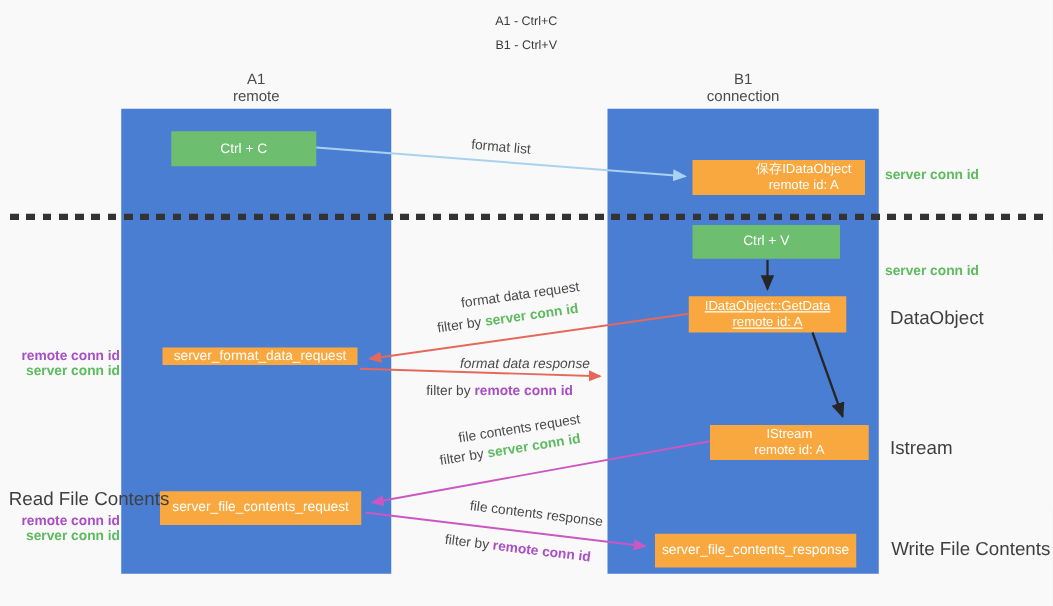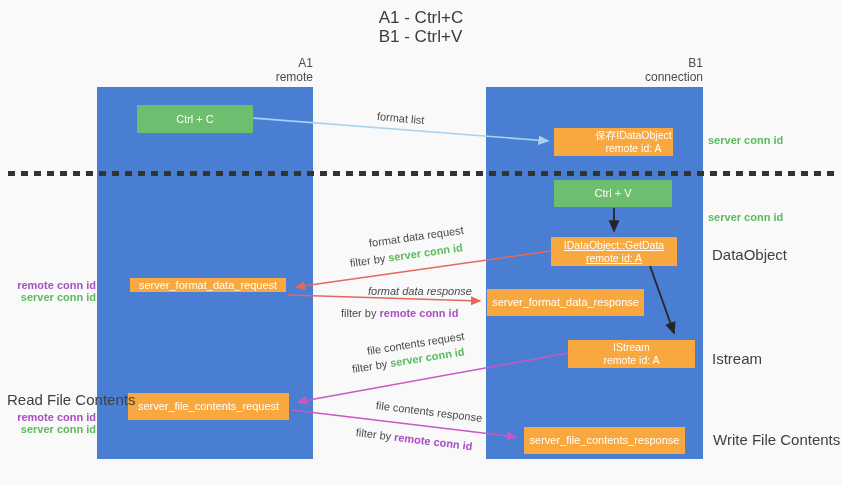--- a/index.html
+++ b/index.html
@@ -7,39 +7,39 @@
     --text-green:#5cba5f; --text-purple:#a94fc4;
     --arrow-red:#e5685c; --arrow-magenta:#cb57c3;
     --arrow-lightblue:#a9d2f0; --arrow-black:#262626;
     --ink:#4a4a4a;
   }
   *{margin:0;padding:0;box-sizing:border-box;}
   body{background:#e8e8e8;font-family:"Liberation Sans",sans-serif;}
   .stage{position:relative;width:842px;height:485px;background:#f9f9f9;overflow:hidden;}
 
   .title{position:absolute;left:0;right:0;top:8px;text-align:center;z-index:5;}
-  .title .inner{display:inline-block;text-align:left;font-size:17px;line-height:19px;color:#3b3b3b;}
+  .title .inner{display:inline-block;text-align:center;font-size:10px;line-height:19px;color:#3b3b3b;}
 
   .lane{position:absolute;top:87px;height:372px;background:var(--lane-blue);z-index:1;}
   .lane-left{left:97px;width:216px;}
   .lane-right{left:486px;width:217px;}
 
-  .lane-header{position:absolute;top:56px;text-align:right;font-size:12px;line-height:14px;color:#4c4c4c;z-index:5;}
+  .lane-header{position:absolute;top:56px;text-align:center;font-size:12px;line-height:14px;color:#4c4c4c;z-index:5;}
   .lane-header.hl{left:97px;width:216px;}
   .lane-header.hr{left:486px;width:217px;}
 
   .dotted{position:absolute;left:8px;width:828px;top:171px;height:5px;z-index:2;
     background:repeating-linear-gradient(90deg,#333 0 7px,transparent 7px 13px);}
 
   .node{position:absolute;z-index:3;display:flex;flex-direction:column;align-items:center;justify-content:center;
     color:#fff;font-size:11px;line-height:13px;text-align:center;white-space:nowrap;}
   .green{background:var(--box-green);}
   .orange{background:var(--box-orange);}
   .n-ctrl-c{left:137px;top:105px;width:116px;height:28px;}
-  .n-save{left:554px;top:128px;width:119px;height:28px;font-size:10.5px;padding-left:40px;}
+  .n-save{left:554px;top:128px;width:138px;height:28px;font-size:10.5px;padding-left:40px;}
   .n-ctrl-v{left:554px;top:180px;width:118px;height:27px;}
   .n-getdata{left:551px;top:237px;width:126px;height:29px;font-size:10.5px;text-decoration:underline;}
   .n-fmt-req{left:130px;top:278px;width:156px;height:14px;}
   .n-fmt-resp{left:487px;top:289px;width:157px;height:27px;}
   .n-istream{left:568px;top:340px;width:127px;height:28px;font-size:10.5px;}
   .n-file-req{left:128px;top:393px;width:161px;height:27px;}
   .n-file-resp{left:524px;top:427px;width:161px;height:27px;}
 
   .note{position:absolute;z-index:4;font-size:11px;white-space:nowrap;}
   .note.dark{color:#3f3f3f;font-size:15px;}
@@ -112,23 +112,20 @@
   <div class="node green n-ctrl-v">
     <span>Ctrl + V</span>
   </div>
   <div class="node orange n-getdata">
     <span>IDataObject::GetData</span>
     <span>remote id: A</span>
   </div>
   <div class="node orange n-fmt-req">
     <span>server_format_data_request</span>
   </div>
-  <div class="node orange n-fmt-resp">
-    <span>server_format_data_response</span>
-  </div>
   <div class="node orange n-istream">
     <span>IStream</span>
     <span>remote id: A</span>
   </div>
   <div class="node orange n-file-resp">
     <span>server_file_contents_response</span>
   </div>
   <div class="node orange n-file-req">
     <span>server_file_contents_request</span>
   </div>

